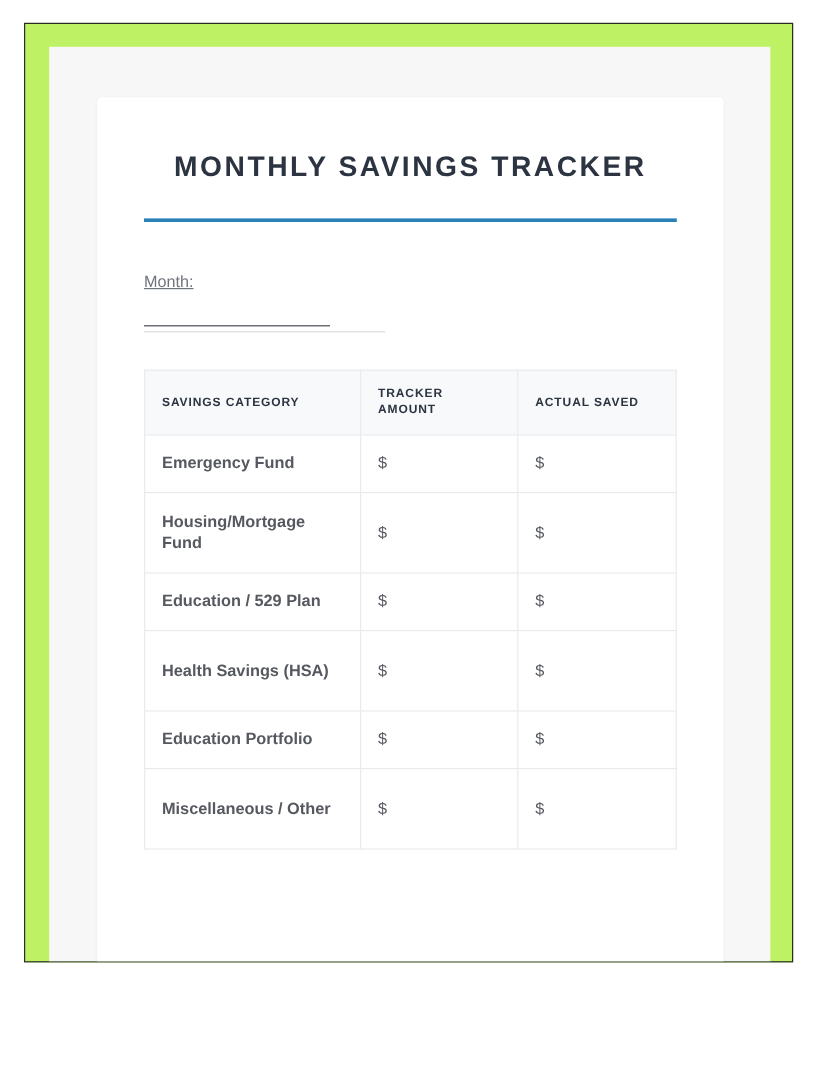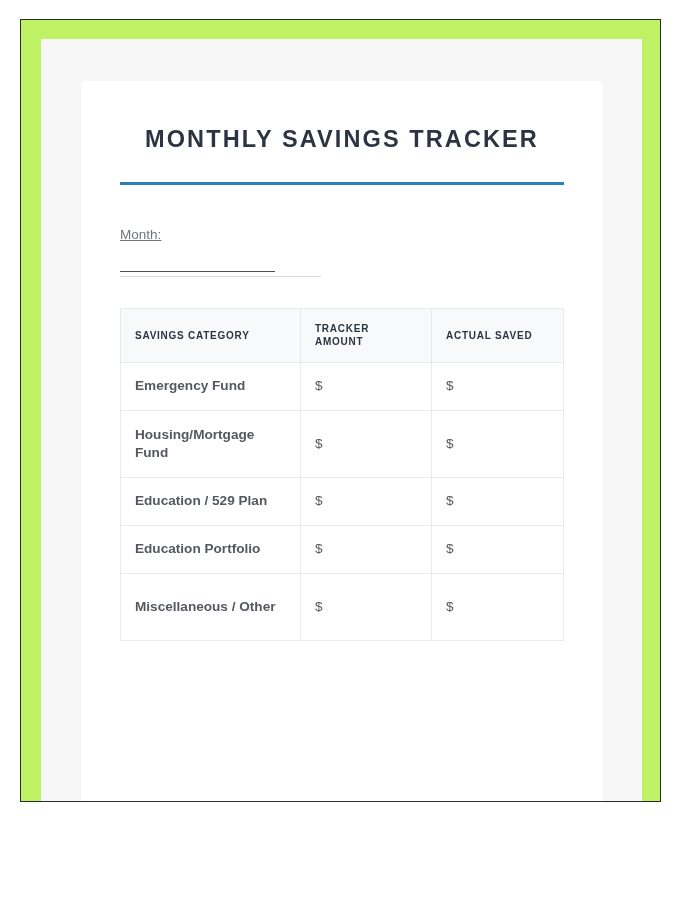--- a/index.html
+++ b/index.html
@@ -198,20 +198,25 @@
           <tr class="row-2line">
             <td class="cat-cell">Housing/Mortgage Fund</td>
             <td class="amt-cell">$</td>
             <td class="amt-cell">$</td>
           </tr>
           <tr class="row-1line">
             <td class="cat-cell">Education / 529 Plan</td>
             <td class="amt-cell">$</td>
             <td class="amt-cell">$</td>
           </tr>
+          <tr class="row-2line">
+            <td class="cat-cell">Health Savings (HSA)</td>
+            <td class="amt-cell">$</td>
+            <td class="amt-cell">$</td>
+          </tr>
           <tr class="row-1line">
             <td class="cat-cell">Education Portfolio</td>
             <td class="amt-cell">$</td>
             <td class="amt-cell">$</td>
           </tr>
           <tr class="row-2line">
             <td class="cat-cell">Miscellaneous / Other</td>
             <td class="amt-cell">$</td>
             <td class="amt-cell">$</td>
           </tr>

